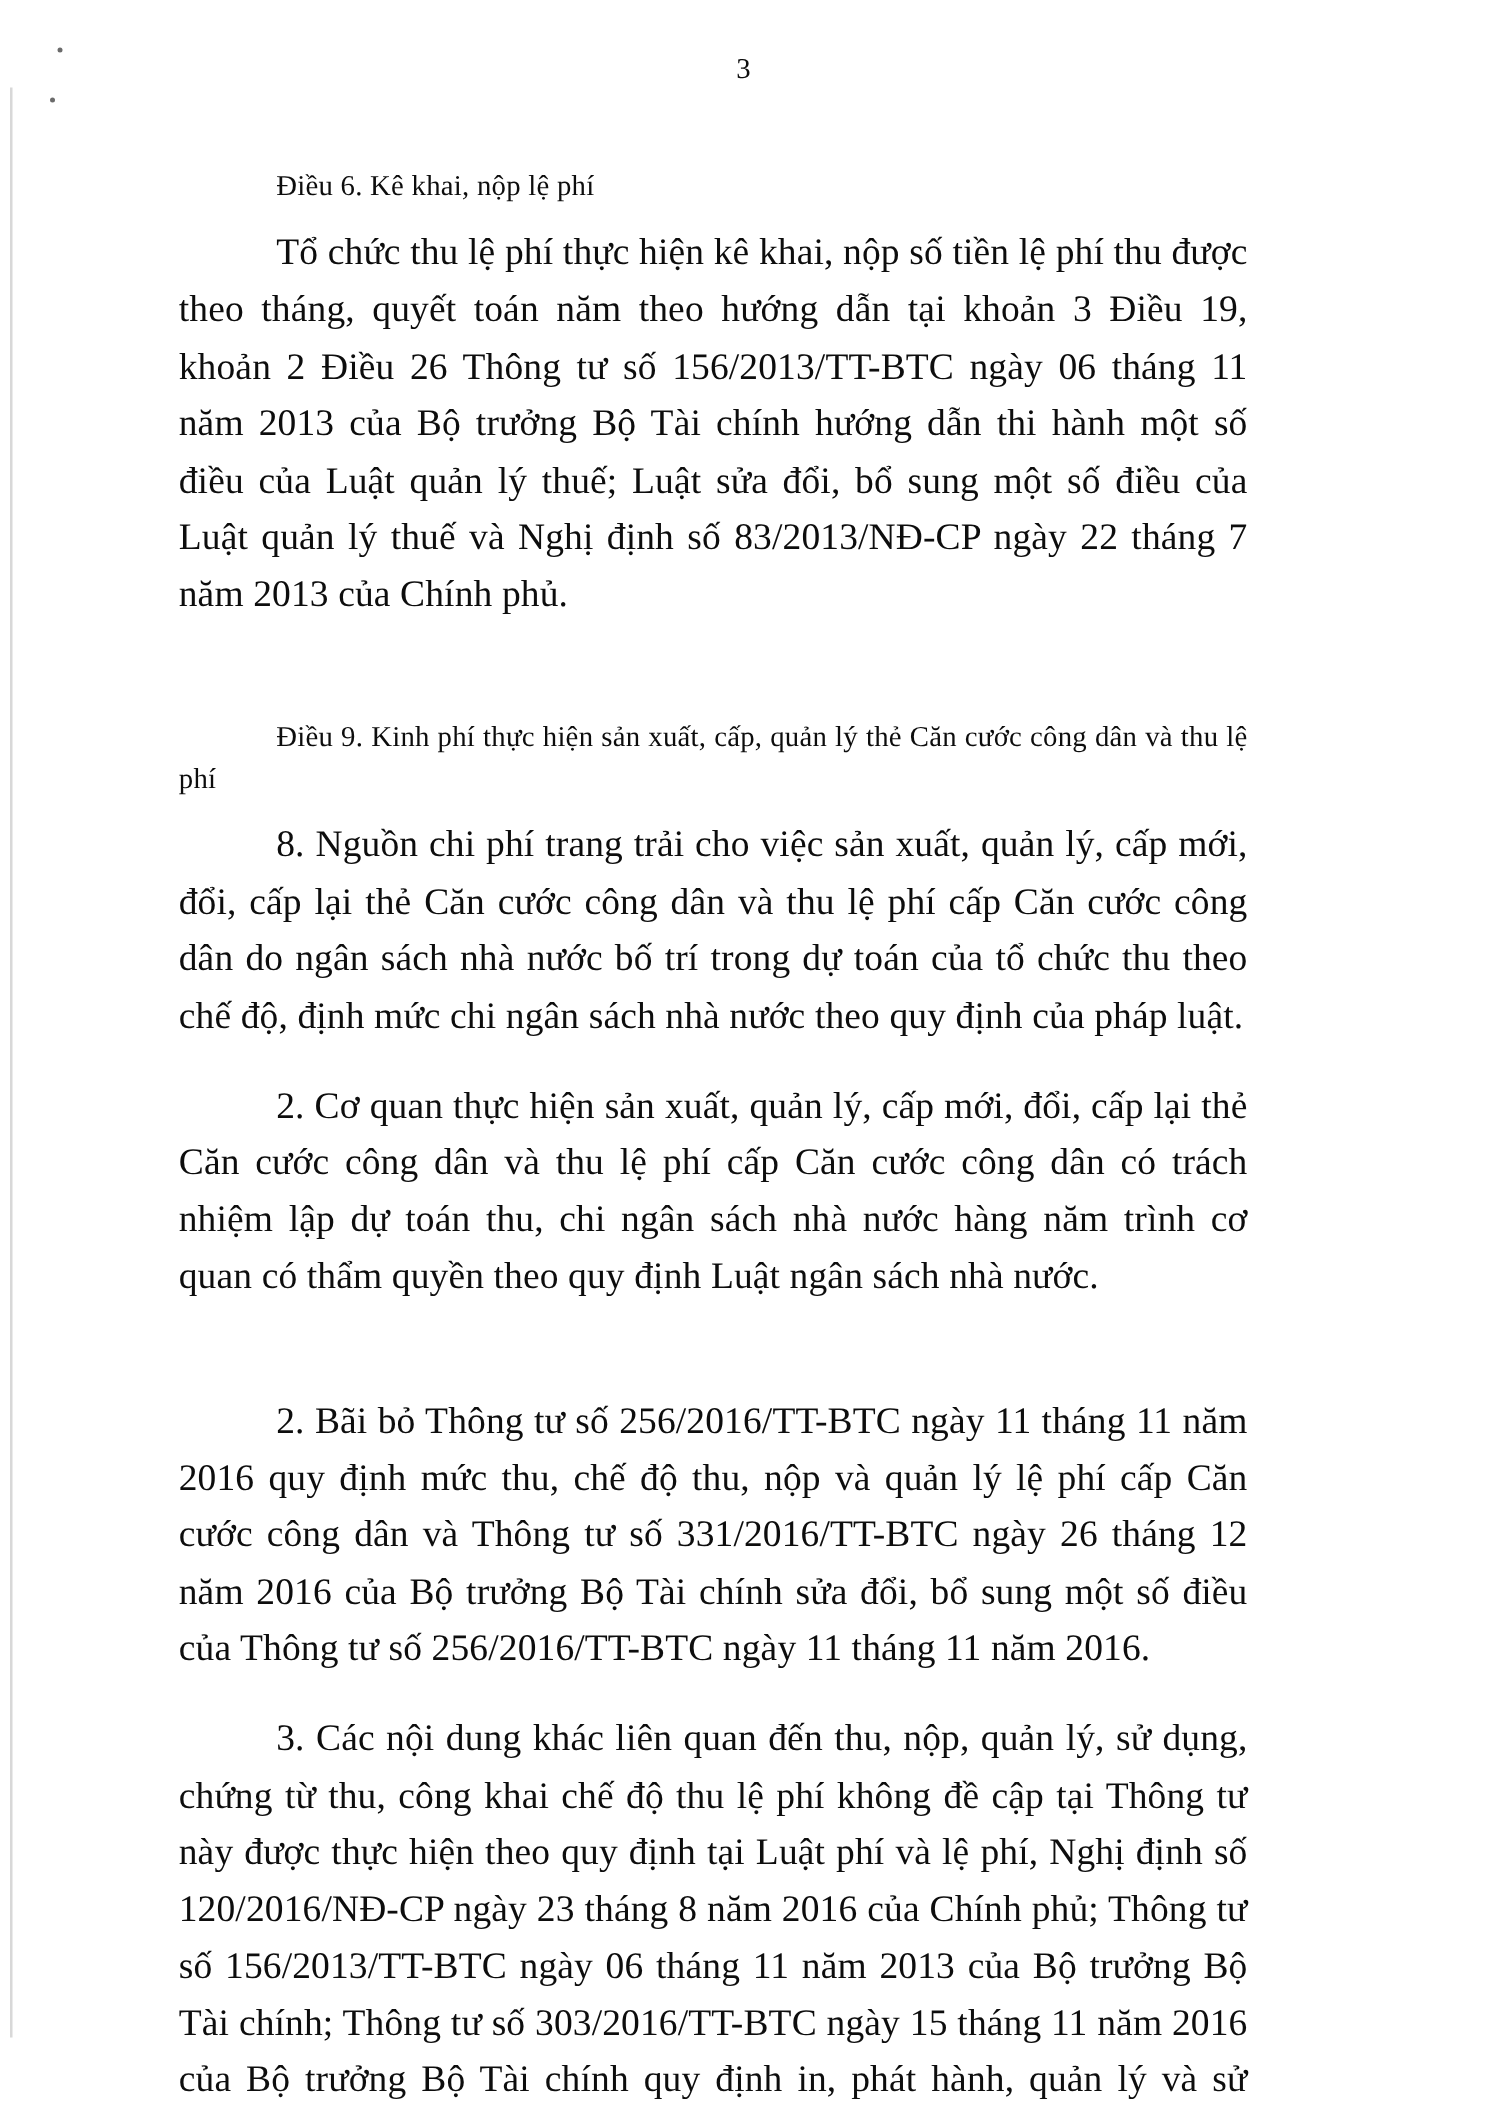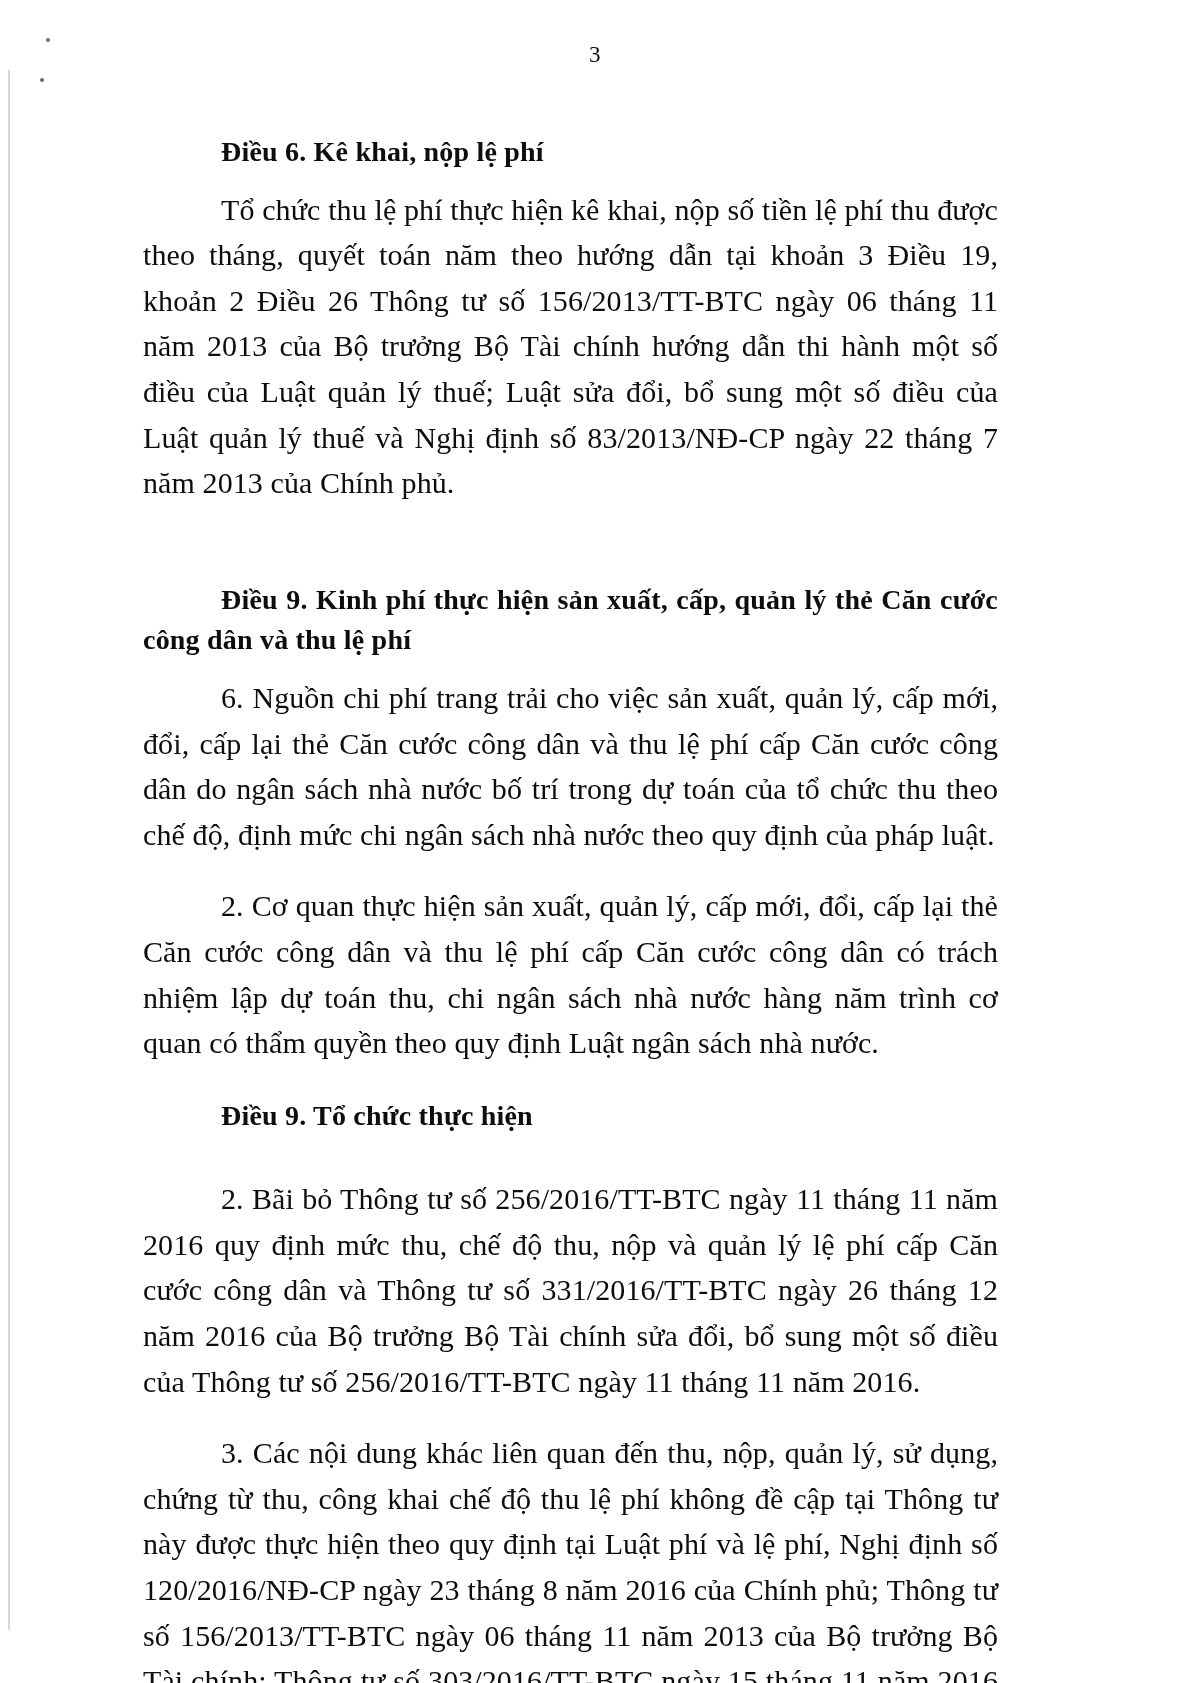--- a/index.html
+++ b/index.html
@@ -46,22 +46,22 @@
   }
 
   .content {
     position: absolute;
     left: 143px;
     top: 132px;
     width: 855px;
   }
 
   h2.article-title {
-    font-size: 28px;
-    font-weight: bold;
+    font-size: 23px;
+    font-weight: normal;
     margin: 0;
     padding: 0;
     line-height: 1.45;
     letter-spacing: 0.2px;
   }
   .article-title.indent-first {
     text-indent: 78px;
   }
   .article-title.justify-block {
     text-align: justify;
@@ -98,26 +98,25 @@
     <h2 class="article-title indent-first">Điều 6. Kê khai, nộp lệ phí</h2>
     <div class="gap-sm"></div>
     <p class="para">Tổ chức thu lệ phí thực hiện kê khai, nộp số tiền lệ phí thu được theo tháng, quyết toán năm theo hướng dẫn tại khoản 3 Điều 19, khoản 2 Điều 26 Thông tư số 156/2013/TT-BTC ngày 06 tháng 11 năm 2013 của Bộ trưởng Bộ Tài chính hướng dẫn thi hành một số điều của Luật quản lý thuế; Luật sửa đổi, bổ sung một số điều của Luật quản lý thuế và Nghị định số 83/2013/NĐ-CP ngày 22 tháng 7 năm 2013 của Chính phủ.</p>
 
     <div class="gap-lg"></div>
     <div class="gap-sm"></div>
 
     <div class="gap-lg"></div>
     <h2 class="article-title justify-block">Điều 9. Kinh phí thực hiện sản xuất, cấp, quản lý thẻ Căn cước công dân và thu lệ phí</h2>
     <div class="gap-sm"></div>
-    <p class="para">6. Nguồn chi phí trang trải cho việc sản xuất, quản lý, cấp mới, đổi, cấp lại thẻ Căn cước công dân và thu lệ phí cấp Căn cước công dân do ngân sách nhà nước bố trí trong dự toán của tổ chức thu theo chế độ, định mức chi ngân sách nhà nước theo quy định của pháp luật.</p>
+    <p class="para">8. Nguồn chi phí trang trải cho việc sản xuất, quản lý, cấp mới, đổi, cấp lại thẻ Căn cước công dân và thu lệ phí cấp Căn cước công dân do ngân sách nhà nước bố trí trong dự toán của tổ chức thu theo chế độ, định mức chi ngân sách nhà nước theo quy định của pháp luật.</p>
     <div class="gap-md"></div>
     <p class="para">2. Cơ quan thực hiện sản xuất, quản lý, cấp mới, đổi, cấp lại thẻ Căn cước công dân và thu lệ phí cấp Căn cước công dân có trách nhiệm lập dự toán thu, chi ngân sách nhà nước hàng năm trình cơ quan có thẩm quyền theo quy định Luật ngân sách nhà nước.</p>
 
     <div class="gap-lg"></div>
-    <h2 class="article-title indent-first">Điều 9. Tổ chức thực hiện</h2>
     <div class="gap-sm"></div>
     <div class="gap-md"></div>
     <p class="para">2. Bãi bỏ Thông tư số 256/2016/TT-BTC ngày 11 tháng 11 năm 2016 quy định mức thu, chế độ thu, nộp và quản lý lệ phí cấp Căn cước công dân và Thông tư số 331/2016/TT-BTC ngày 26 tháng 12 năm 2016 của Bộ trưởng Bộ Tài chính sửa đổi, bổ sung một số điều của Thông tư số 256/2016/TT-BTC ngày 11 tháng 11 năm 2016.</p>
     <div class="gap-md"></div>
     <p class="para">3. Các nội dung khác liên quan đến thu, nộp, quản lý, sử dụng, chứng từ thu, công khai chế độ thu lệ phí không đề cập tại Thông tư này được thực hiện theo quy định tại Luật phí và lệ phí, Nghị định số 120/2016/NĐ-CP ngày 23 tháng 8 năm 2016 của Chính phủ; Thông tư số 156/2013/TT-BTC ngày 06 tháng 11 năm 2013 của Bộ trưởng Bộ Tài chính; Thông tư số 303/2016/TT-BTC ngày 15 tháng 11 năm 2016 của Bộ trưởng Bộ Tài chính quy định in, phát hành, quản lý và sử dụng các loại chứng từ thu phí, lệ phí thuộc ngân sách nhà nước và các văn bản sửa đổi, bổ sung hoặc thay thế (nếu có).</p>
 
   </div>
 </div>
 
 </body></html>

